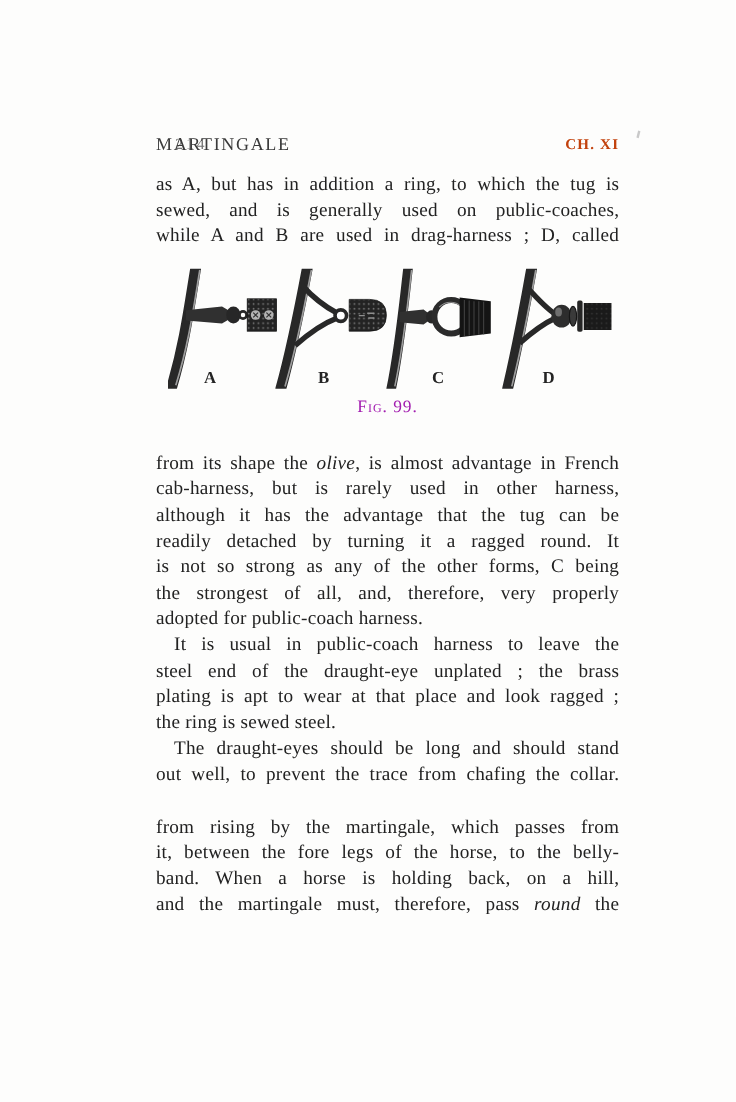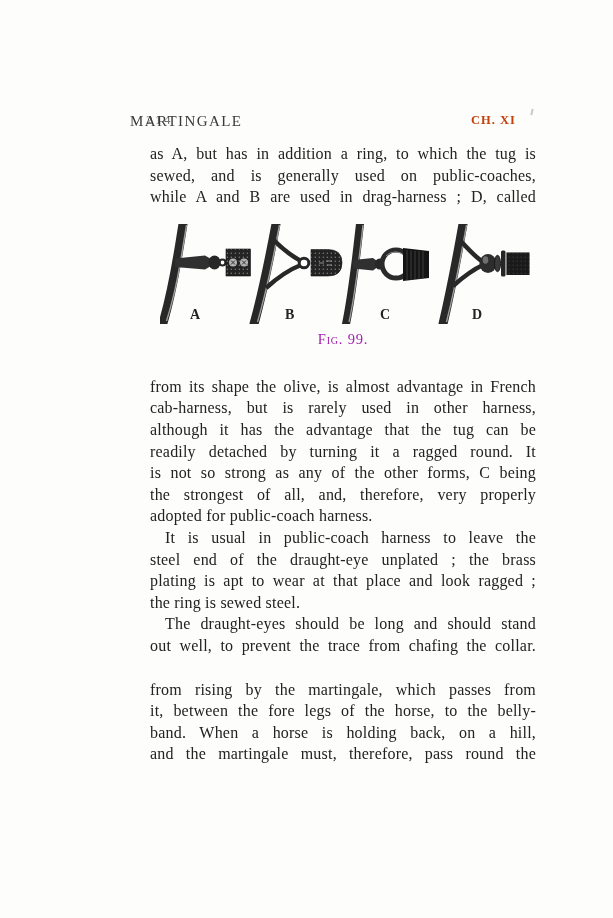--- a/index.html
+++ b/index.html
@@ -28,31 +28,30 @@
     font-size:12.5px;letter-spacing:1px;color:#c2410c;font-weight:bold;
   }
   .speck{
     position:absolute;left:531px;top:109px;width:2px;height:6px;
     background:#c9c9c9;transform:rotate(14deg);
   }
   
   .column{
     position:absolute;left:130px;top:143px;width:386px;
     font-size:16px;
-    margin-left:20px;
   }
   .line{
     height:21.6px;line-height:21.6px;
     text-align:justify;
     letter-spacing:0.2px;
   }
   .jl{text-align-last:justify;}
   .plain{text-align:left;text-align-last:left;}
   .ind{padding-left:15px;}
-  .it{}
+  .it{font-style:italic;}
   .sc{font-variant:small-caps;letter-spacing:0.6px;}
   .para{margin:0;}
   .gap-top{margin-top:22px;}
   
   .figure-block{
     position:relative;height:152px;
   }
   .figure-block svg{display:block;margin:16px 0 0 10px;}
   .caption{
     margin-top:7px;text-align:center;

